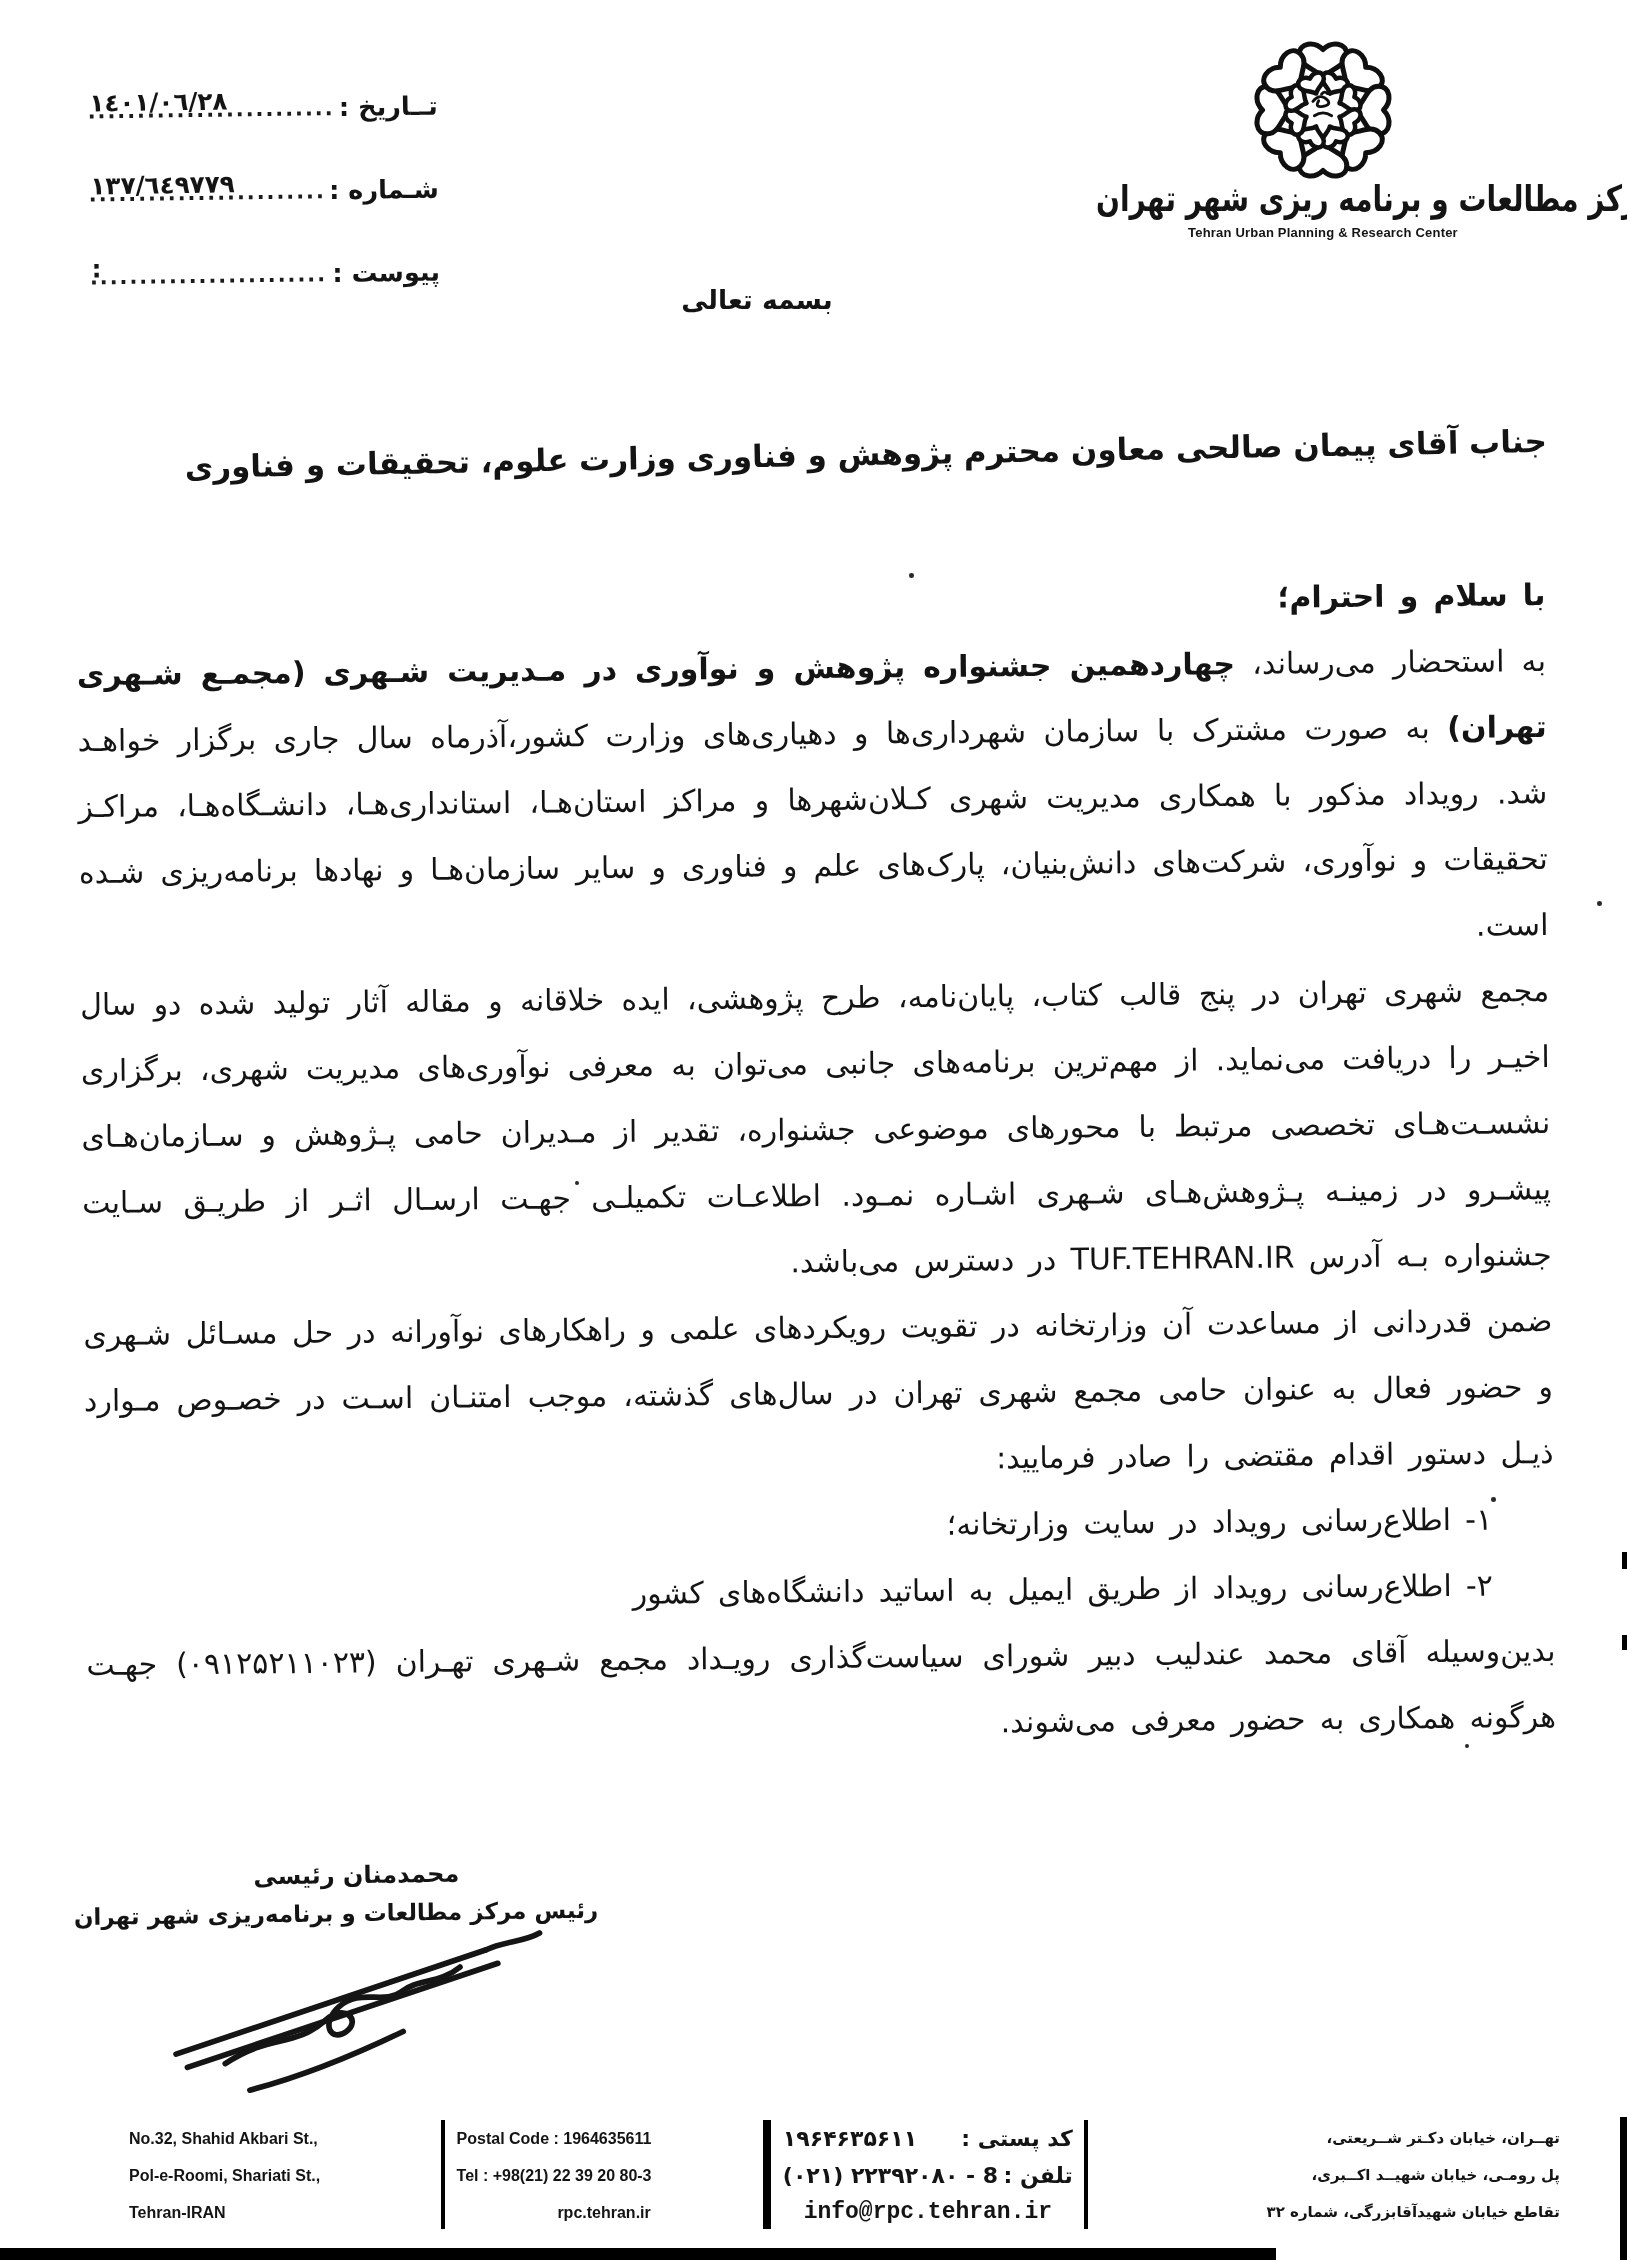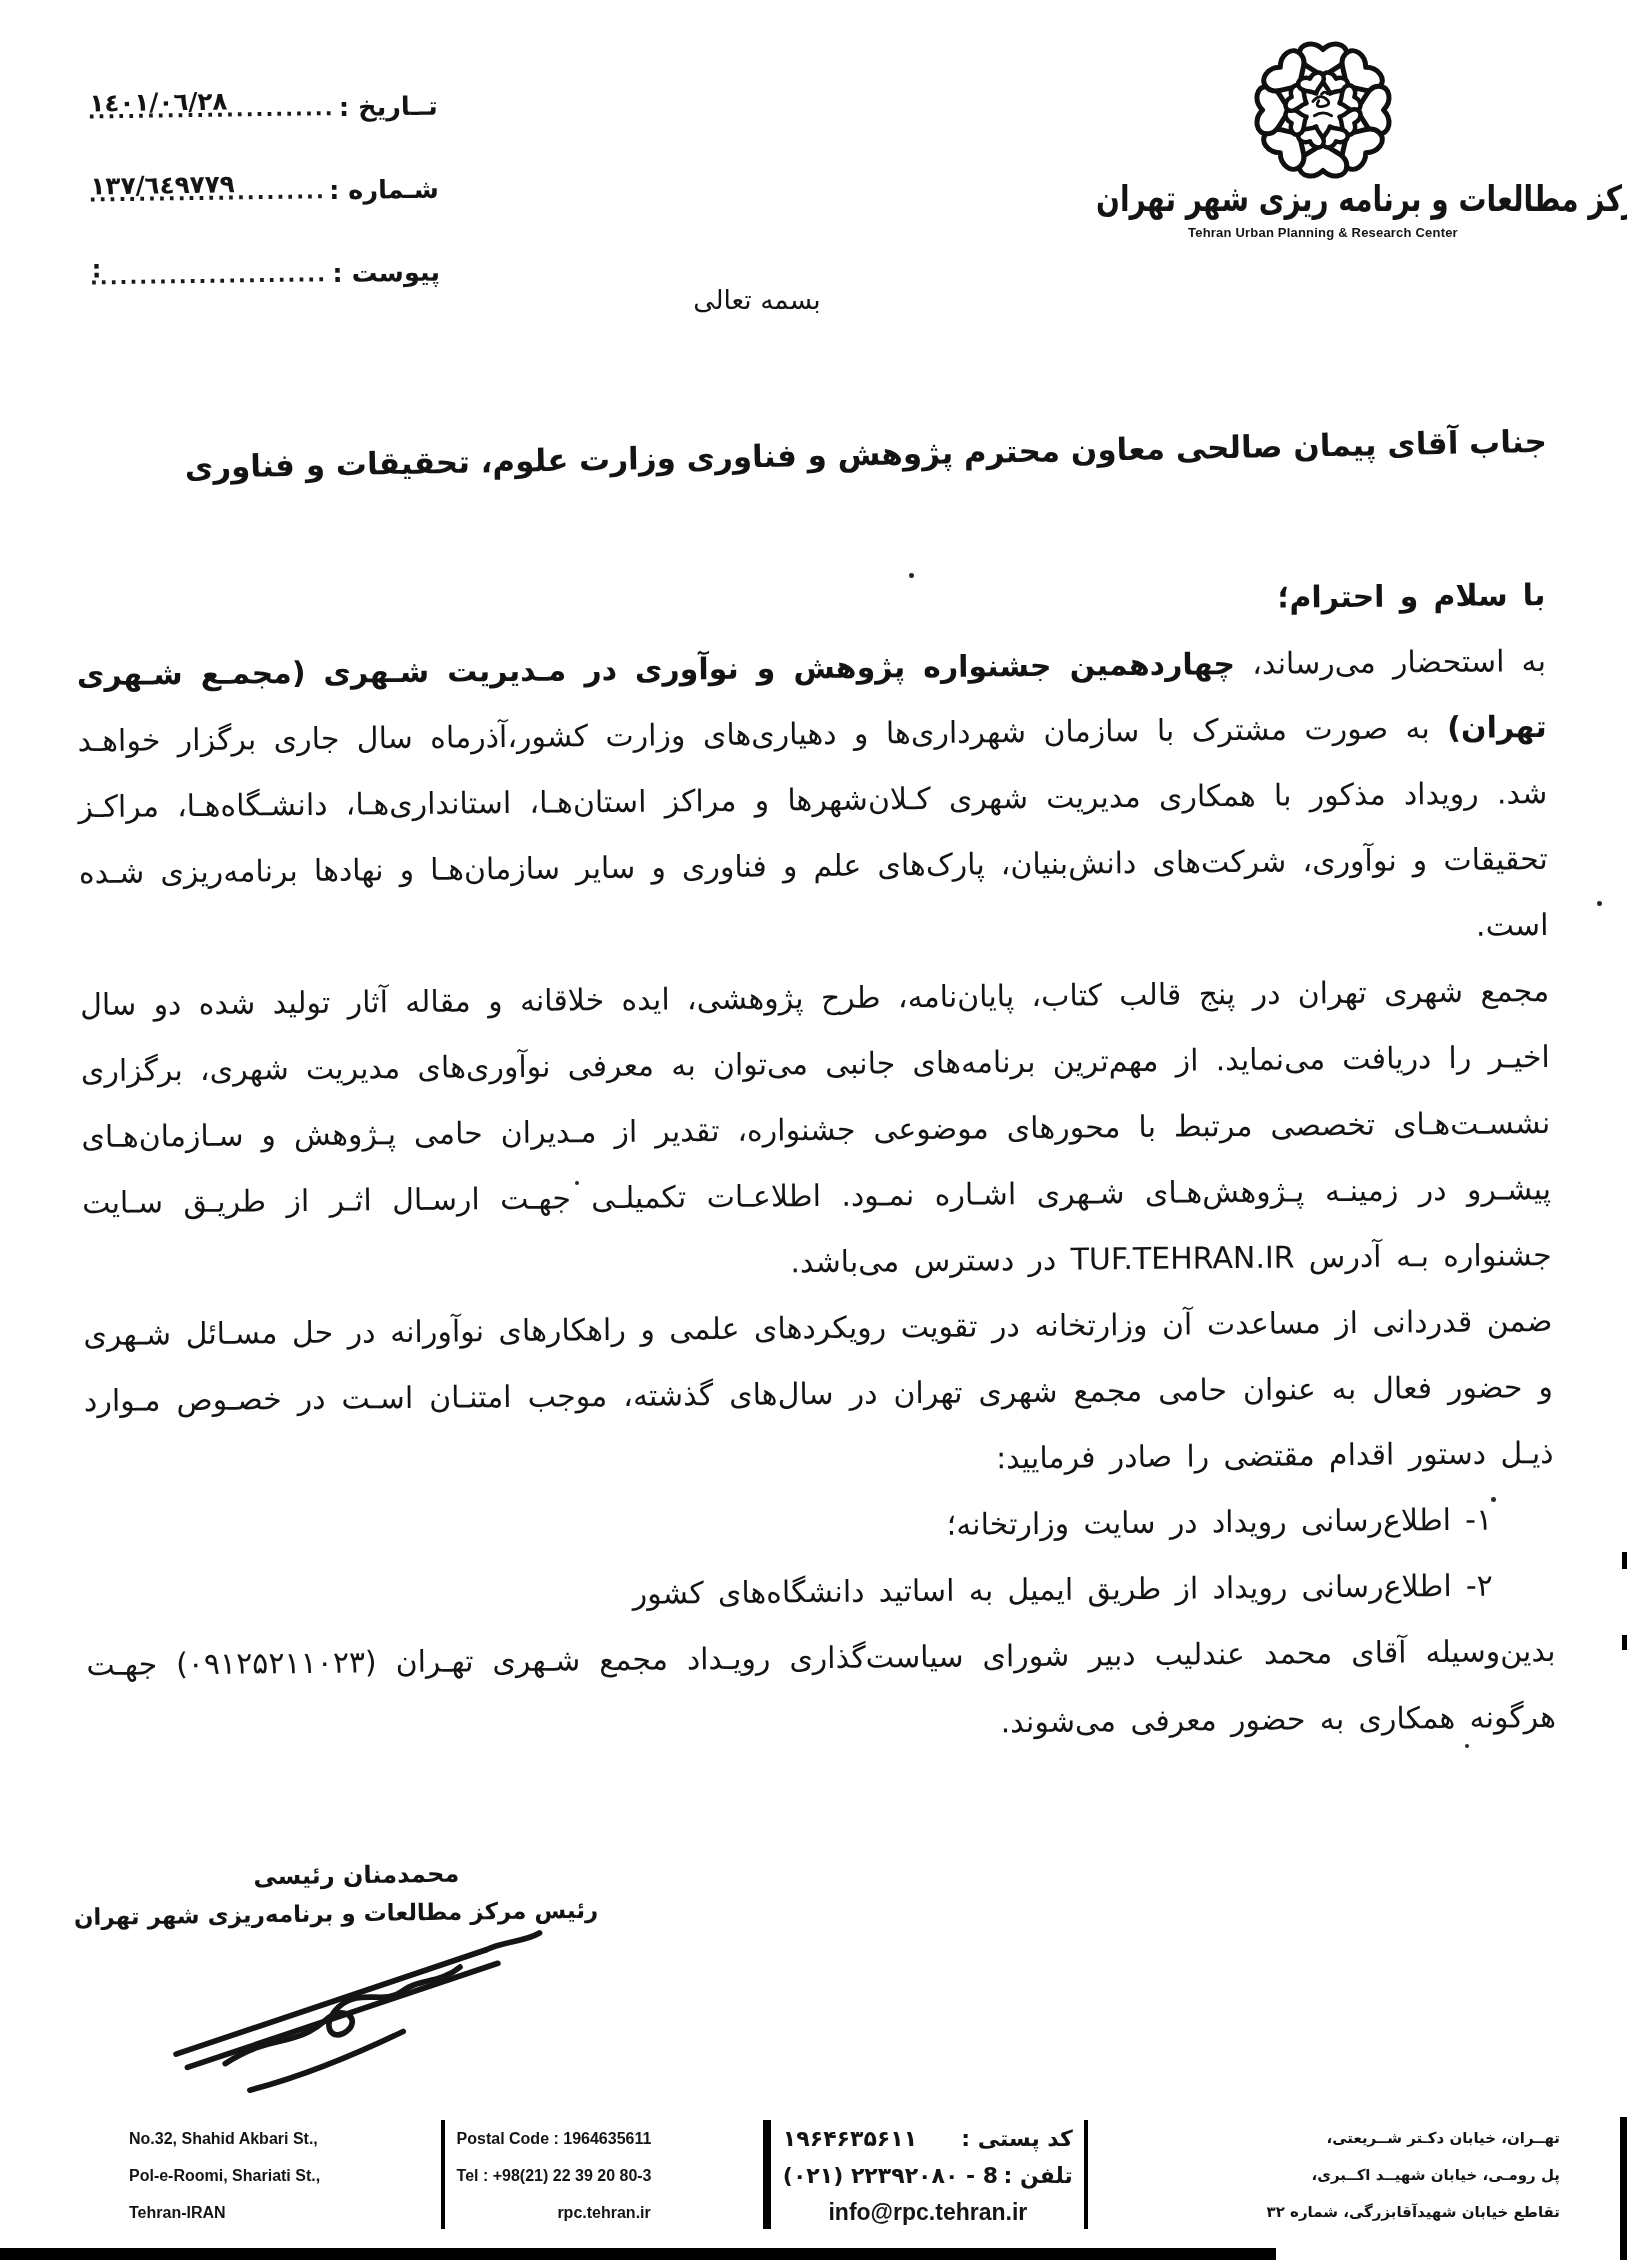--- a/index.html
+++ b/index.html
@@ -22,21 +22,21 @@
   
   #logo-block { position:absolute; top:38px; right:78px; width:454px; text-align:center; }
   #logo-flower { display:block; margin:0 auto; }
   .org-fa { font-size:28px; font-weight:bold; white-space:nowrap; margin-top:0px;
             transform:scaleY(1.28); transform-origin:center; letter-spacing:0; }
   .org-en { font-size:13px; font-weight:bold; margin-top:9.5px; white-space:nowrap;
             font-family:"Liberation Sans", sans-serif; letter-spacing:0.2px; }
 
   
   #besmele { position:absolute; top:284px; left:653px; width:208px; text-align:center;
-             font-weight:normal; font-size:26.5px; }
+             font-weight:bold; font-size:26.5px; }
 
   
   #addressee { position:absolute; top:437px; left:80px; right:81px; direction:rtl; text-align:right;
                font-weight:bold; font-size:31px; white-space:nowrap;
                transform:rotate(-1.1deg); transform-origin:center; }
 
   
   #body-text { position:absolute; top:562px; left:76px; right:83px; direction:rtl;
                text-align:justify; font-size:30px; line-height:66px; word-spacing:4.7px;
                transform:rotate(-0.55deg); transform-origin:top right; }
@@ -57,21 +57,21 @@
             align-items:stretch; font-weight:bold; }
   .fdiv { width:3.8px; background:#000; margin:1.9px 11.4px; }
   .fdiv.thick { width:8.5px; }
   .fcol-en { font-family:"Liberation Sans", sans-serif; font-size:16px; line-height:37px;
              white-space:nowrap; }
   #f-en-addr { width:301px; text-align:left; padding-top:1.9px; }
   #f-en-contact { width:295px; text-align:left; padding-top:1.9px; }
   #f-en-contact .center { text-align:center; }
   #f-fa-contact { width:290px; direction:rtl; font-size:22px; line-height:37px; padding-top:1.9px; }
   .fa-row { display:flex; justify-content:space-between; }
-  .fa-email { text-align:center; direction:ltr; font-family:Liberation Sans, sans-serif; font-size:23px; }
+  .fa-email { text-align:center; direction:ltr; font-family:Liberation Mono, monospace; font-size:23px; }
   #f-fa-addr { flex:1; direction:rtl; font-size:15px; line-height:37px; text-align:justify; padding-top:1.9px; }
 
   
   .artifact { position:absolute; background:#000; }
   .speck { position:absolute; background:#2a2a2a; border-radius:50%; }
 </style>
 </head>
 <body>
 
 <div class="page">

